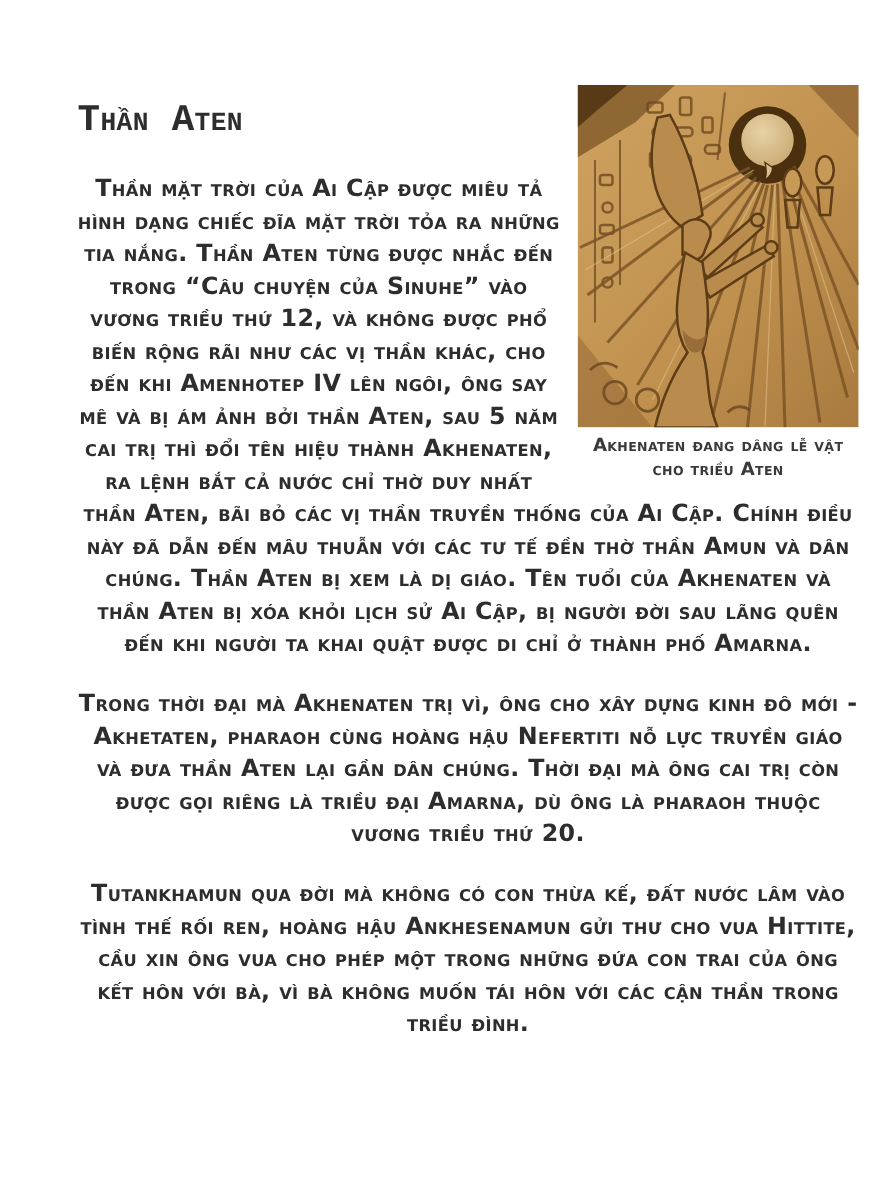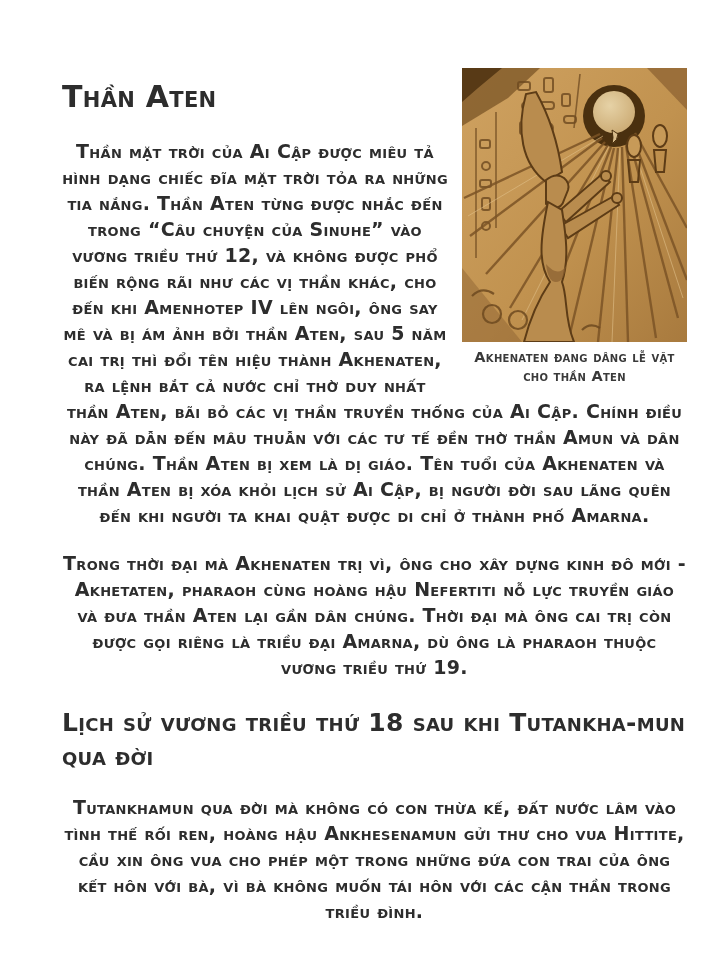--- a/index.html
+++ b/index.html
@@ -21,20 +21,21 @@
   }
   .caps{
     font-variant:small-caps;
     font-weight:700;
     letter-spacing:0.3px;
   }
   h1.title{
     font-size:30px;
     line-height:34px;
     margin:0 0 24px 0;
+    font-family:Liberation Mono, monospace;
   }
   p.body{
     font-size:19px;
     line-height:26px;
     margin:0 0 22px 0;
     text-align:center;
   }
   h2.section-heading{
     font-size:25px;
     line-height:34px;
@@ -156,26 +157,25 @@
         </g>
 
         <g fill="none" stroke="#6e4a20" stroke-width="2.2" opacity="0.85">
           <circle cx="30" cy="246" r="9"></circle>
           <circle cx="56" cy="252" r="9"></circle>
           <path d="M10,228 q10,-10 22,-2"></path>
           <path d="M120,262 q8,-8 18,-2"></path>
         </g>
       </svg>
     </div>
-    <figcaption class="caps">Akhenaten đang dâng lễ vật cho thần Aten</figcaption>
+    <figcaption class="caps">Akhenaten đang dâng lễ vật cho triều Aten</figcaption>
   </figure>
 
   <h1 class="title caps">Thần Aten</h1>
 
   <p class="body caps">Thần mặt trời của Ai Cập được miêu tả hình dạng chiếc đĩa mặt trời tỏa ra những tia nắng. Thần Aten từng được nhắc đến trong “Câu chuyện của Sinuhe” vào vương triều thứ 12, và không được phổ biến rộng rãi như các vị thần khác, cho đến khi Amenhotep IV lên ngôi, ông say mê và bị ám ảnh bởi thần Aten, sau 5 năm cai trị thì đổi tên hiệu thành Akhenaten, ra lệnh bắt cả nước chỉ thờ duy nhất thần Aten, bãi bỏ các vị thần truyền thống của Ai Cập. Chính điều này đã dẫn đến mâu thuẫn với các tư tế đền thờ thần Amun và dân chúng. Thần Aten bị xem là dị giáo. Tên tuổi của Akhenaten và thần Aten bị xóa khỏi lịch sử Ai Cập, bị người đời sau lãng quên đến khi người ta khai quật được di chỉ ở thành phố Amarna.</p>
 
-  <p class="body caps">Trong thời đại mà Akhenaten trị vì, ông cho xây dựng kinh đô mới - Akhetaten, pharaoh cùng hoàng hậu Nefertiti nỗ lực truyền giáo và đưa thần Aten lại gần dân chúng. Thời đại mà ông cai trị còn được gọi riêng là triều đại Amarna, dù ông là pharaoh thuộc vương triều thứ 19.</p>
+  <p class="body caps">Trong thời đại mà Akhenaten trị vì, ông cho xây dựng kinh đô mới - Akhetaten, pharaoh cùng hoàng hậu Nefertiti nỗ lực truyền giáo và đưa thần Aten lại gần dân chúng. Thời đại mà ông cai trị còn được gọi riêng là triều đại Amarna, dù ông là pharaoh thuộc vương triều thứ 20.</p>
 
-  <h2 class="section-heading caps">Lịch sử vương triều thứ 18 sau khi Tutankha-mun qua đời</h2>
 
   <p class="body caps">Tutankhamun qua đời mà không có con thừa kế, đất nước lâm vào tình thế rối ren, hoàng hậu Ankhesenamun gửi thư cho vua Hittite, cầu xin ông vua cho phép một trong những đứa con trai của ông kết hôn với bà, vì bà không muốn tái hôn với các cận thần trong triều đình.</p>
 
 </div>
 
 </body></html>

